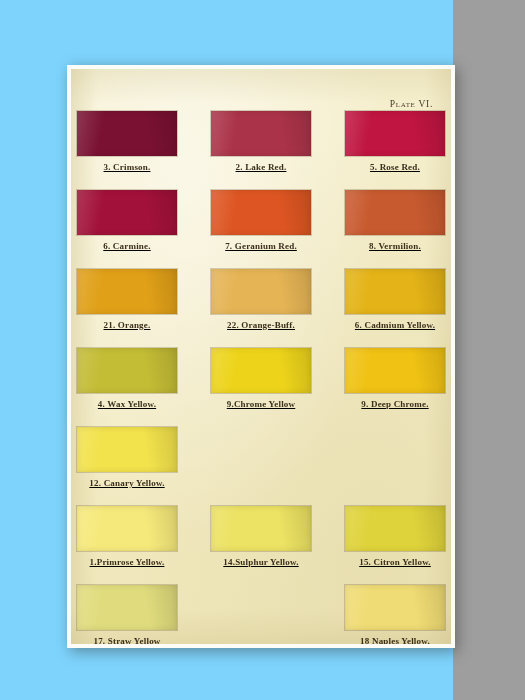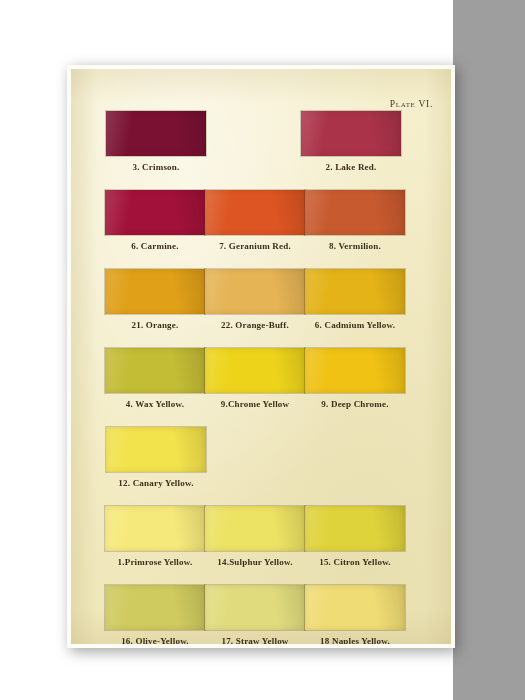--- a/index.html
+++ b/index.html
@@ -11,21 +11,21 @@
   body {
     width: 525px;
     height: 700px;
     overflow: hidden;
     font-family: "Liberation Serif", "DejaVu Serif", serif;
   }
   #stage {
     position: relative;
     width: 453px;
     height: 700px;
-    background: #ffffff;
+    background: #7dd3fc;
   }
 
   
   #plate-shadow {
     position: absolute;
     left: 70px;
     top: 68px;
     width: 388px;
     height: 584px;
     background: rgba(40,40,40,0.42);
@@ -75,25 +75,26 @@
     font-variant: small-caps;
     letter-spacing: 0.7px;
     color: #4a3b27;
     white-space: nowrap;
     z-index: 4;
   }
 
   
   #grid {
     position: absolute;
-    left: 0; right: 15px;
+    left: 0; right: 0;
     top: 42px;
-    padding: 0 34px;
+    padding: 0 5px;
     box-sizing: border-box;
     z-index: 3;
+    text-decoration: underline;
   }
   .swatch-row {
     display: flex;
     justify-content: space-between;
     margin-bottom: 18.5px;
   }
   .swatch-cell {
     width: 102px;
     display: flex;
     flex-direction: column;
@@ -151,20 +152,24 @@
 
         <div class="swatch-row">
           <div class="swatch-cell">
             <div class="swatch-chip" style="background-color: rgb(122, 17, 50);"></div>
             <div class="swatch-label">3. Crimson.</div>
           </div>
           <div class="swatch-cell">
             <div class="swatch-chip" style="background-color: rgb(171, 51, 73);"></div>
             <div class="swatch-label">2. Lake Red.</div>
           </div>
+          <div class="swatch-cell">
+            <div class="swatch-chip" style="background-color: rgb(191, 21, 64);"></div>
+            <div class="swatch-label">5. Rose Red.</div>
+          </div>
         </div>
 
         <div class="swatch-row">
           <div class="swatch-cell">
             <div class="swatch-chip" style="background-color: rgb(162, 17, 57);"></div>
             <div class="swatch-label">6. Carmine.</div>
           </div>
           <div class="swatch-cell">
             <div class="swatch-chip" style="background-color: rgb(221, 85, 34);"></div>
             <div class="swatch-label">7. Geranium Red.</div>
@@ -221,24 +226,20 @@
             <div class="swatch-chip" style="background-color: rgb(236, 226, 99);"></div>
             <div class="swatch-label">14.Sulphur Yellow.</div>
           </div>
           <div class="swatch-cell">
             <div class="swatch-chip" style="background-color: rgb(223, 211, 59);"></div>
             <div class="swatch-label">15. Citron Yellow.</div>
           </div>
         </div>
 
         <div class="swatch-row">
-          <div class="swatch-cell">
-            <div class="swatch-chip" style="background-color: rgb(207, 203, 95);"></div>
-            <div class="swatch-label">16. Olive-Yellow.</div>
-          </div>
           <div class="swatch-cell">
             <div class="swatch-chip" style="background-color: rgb(224, 220, 125);"></div>
             <div class="swatch-label">17. Straw Yellow</div>
           </div>
           <div class="swatch-cell">
             <div class="swatch-chip" style="background-color: rgb(240, 220, 116);"></div>
             <div class="swatch-label">18 Naples Yellow.</div>
           </div>
         </div>
 

